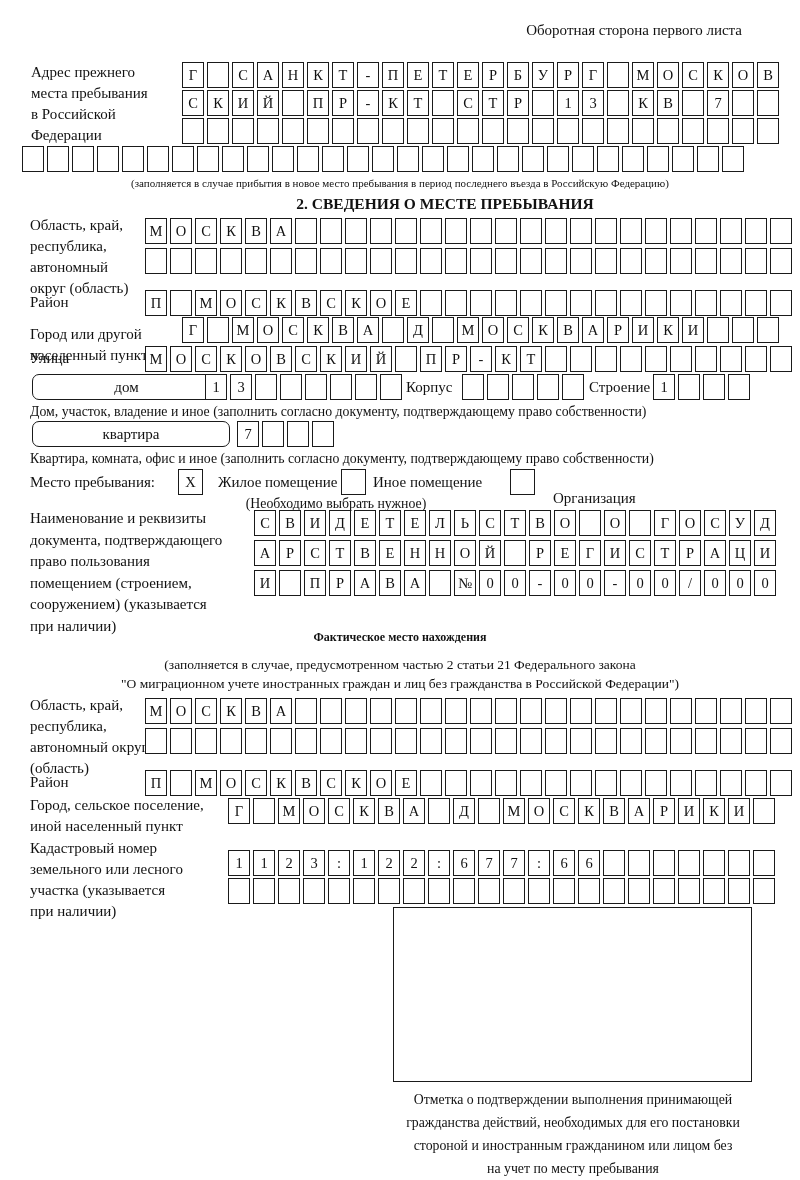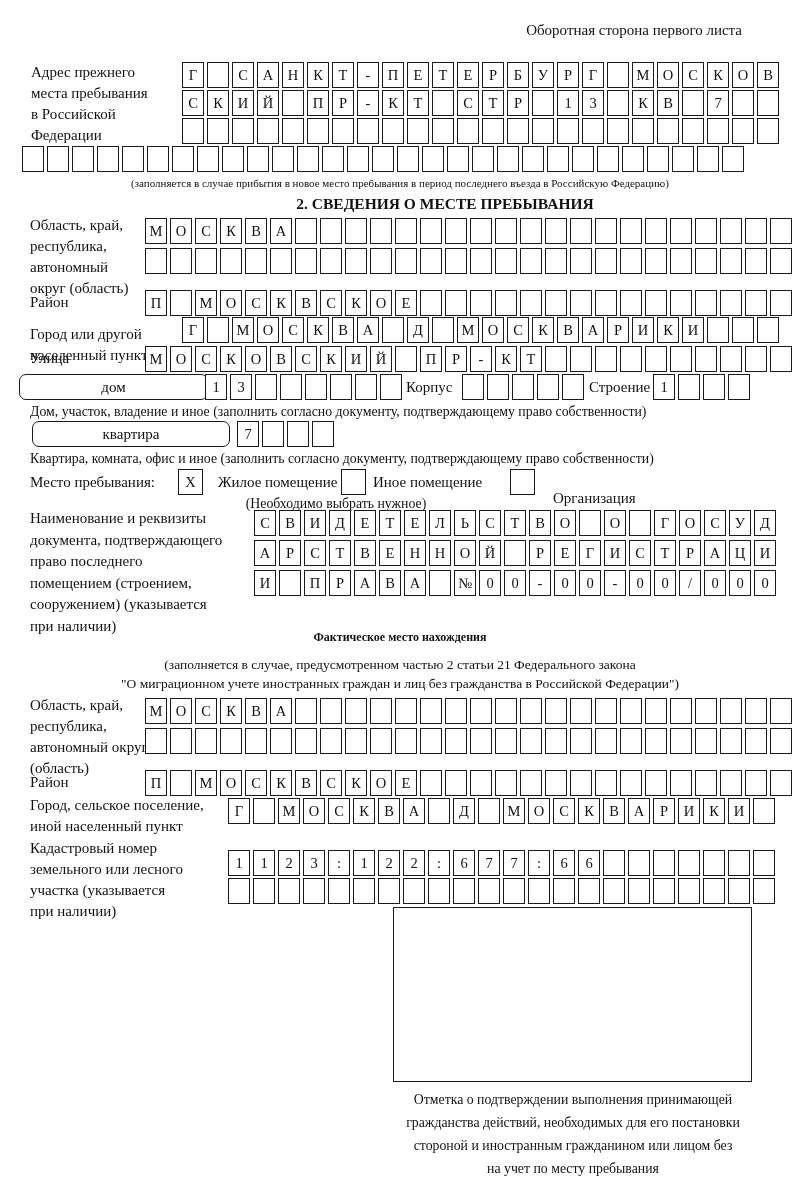--- a/index.html
+++ b/index.html
@@ -303,21 +303,21 @@
       <div class="cell"></div>
       <div class="cell"></div>
       <div class="cell"></div>
       <div class="cell"></div>
       <div class="cell"></div>
       <div class="cell"></div>
       <div class="cell"></div>
       <div class="cell"></div>
     </div>
 
-  <div class="abs wordbox" style="left:19px;top:374px;width:189px;border-radius:7px;">дом</div>
+  <div class="abs wordbox" style="left:32px;top:374px;width:189px;border-radius:7px;">дом</div>
   <div class="row" style="left:205px;top:374px;">
       <div class="cell">1</div>
       <div class="cell">3</div>
       <div class="cell"></div>
       <div class="cell"></div>
       <div class="cell"></div>
       <div class="cell"></div>
       <div class="cell"></div>
       <div class="cell"></div>
     </div>
@@ -354,21 +354,21 @@
     <div class="checkbox abs" style="left:341px;top:0;"></div>
     <div class="abs inline-label" style="left:373px;top:0;">Иное помещение</div>
     <div class="checkbox abs" style="left:510px;top:0;"></div>
     <div class="abs inline-label" style="left:553px;top:16px;">Организация</div>
   </div>
   <div class="abs caption" style="left:150px;top:495px;width:372px;text-align:center;font-size:13.8px;">(Необходимо выбрать нужное)</div>
 
   <div class="abs label" style="left:30px;top:508px;line-height:21.5px;">
       <div class="lline">Наименование и реквизиты</div>
       <div class="lline">документа, подтверждающего</div>
-      <div class="lline">право последнего</div>
+      <div class="lline">право пользования</div>
       <div class="lline">помещением (строением,</div>
       <div class="lline">сооружением) (указывается</div>
       <div class="lline">при наличии)</div>
     </div>
   <div class="row" style="left:254px;top:510px;">
       <div class="cell">С</div>
       <div class="cell">В</div>
       <div class="cell">И</div>
       <div class="cell">Д</div>
       <div class="cell">Е</div>

